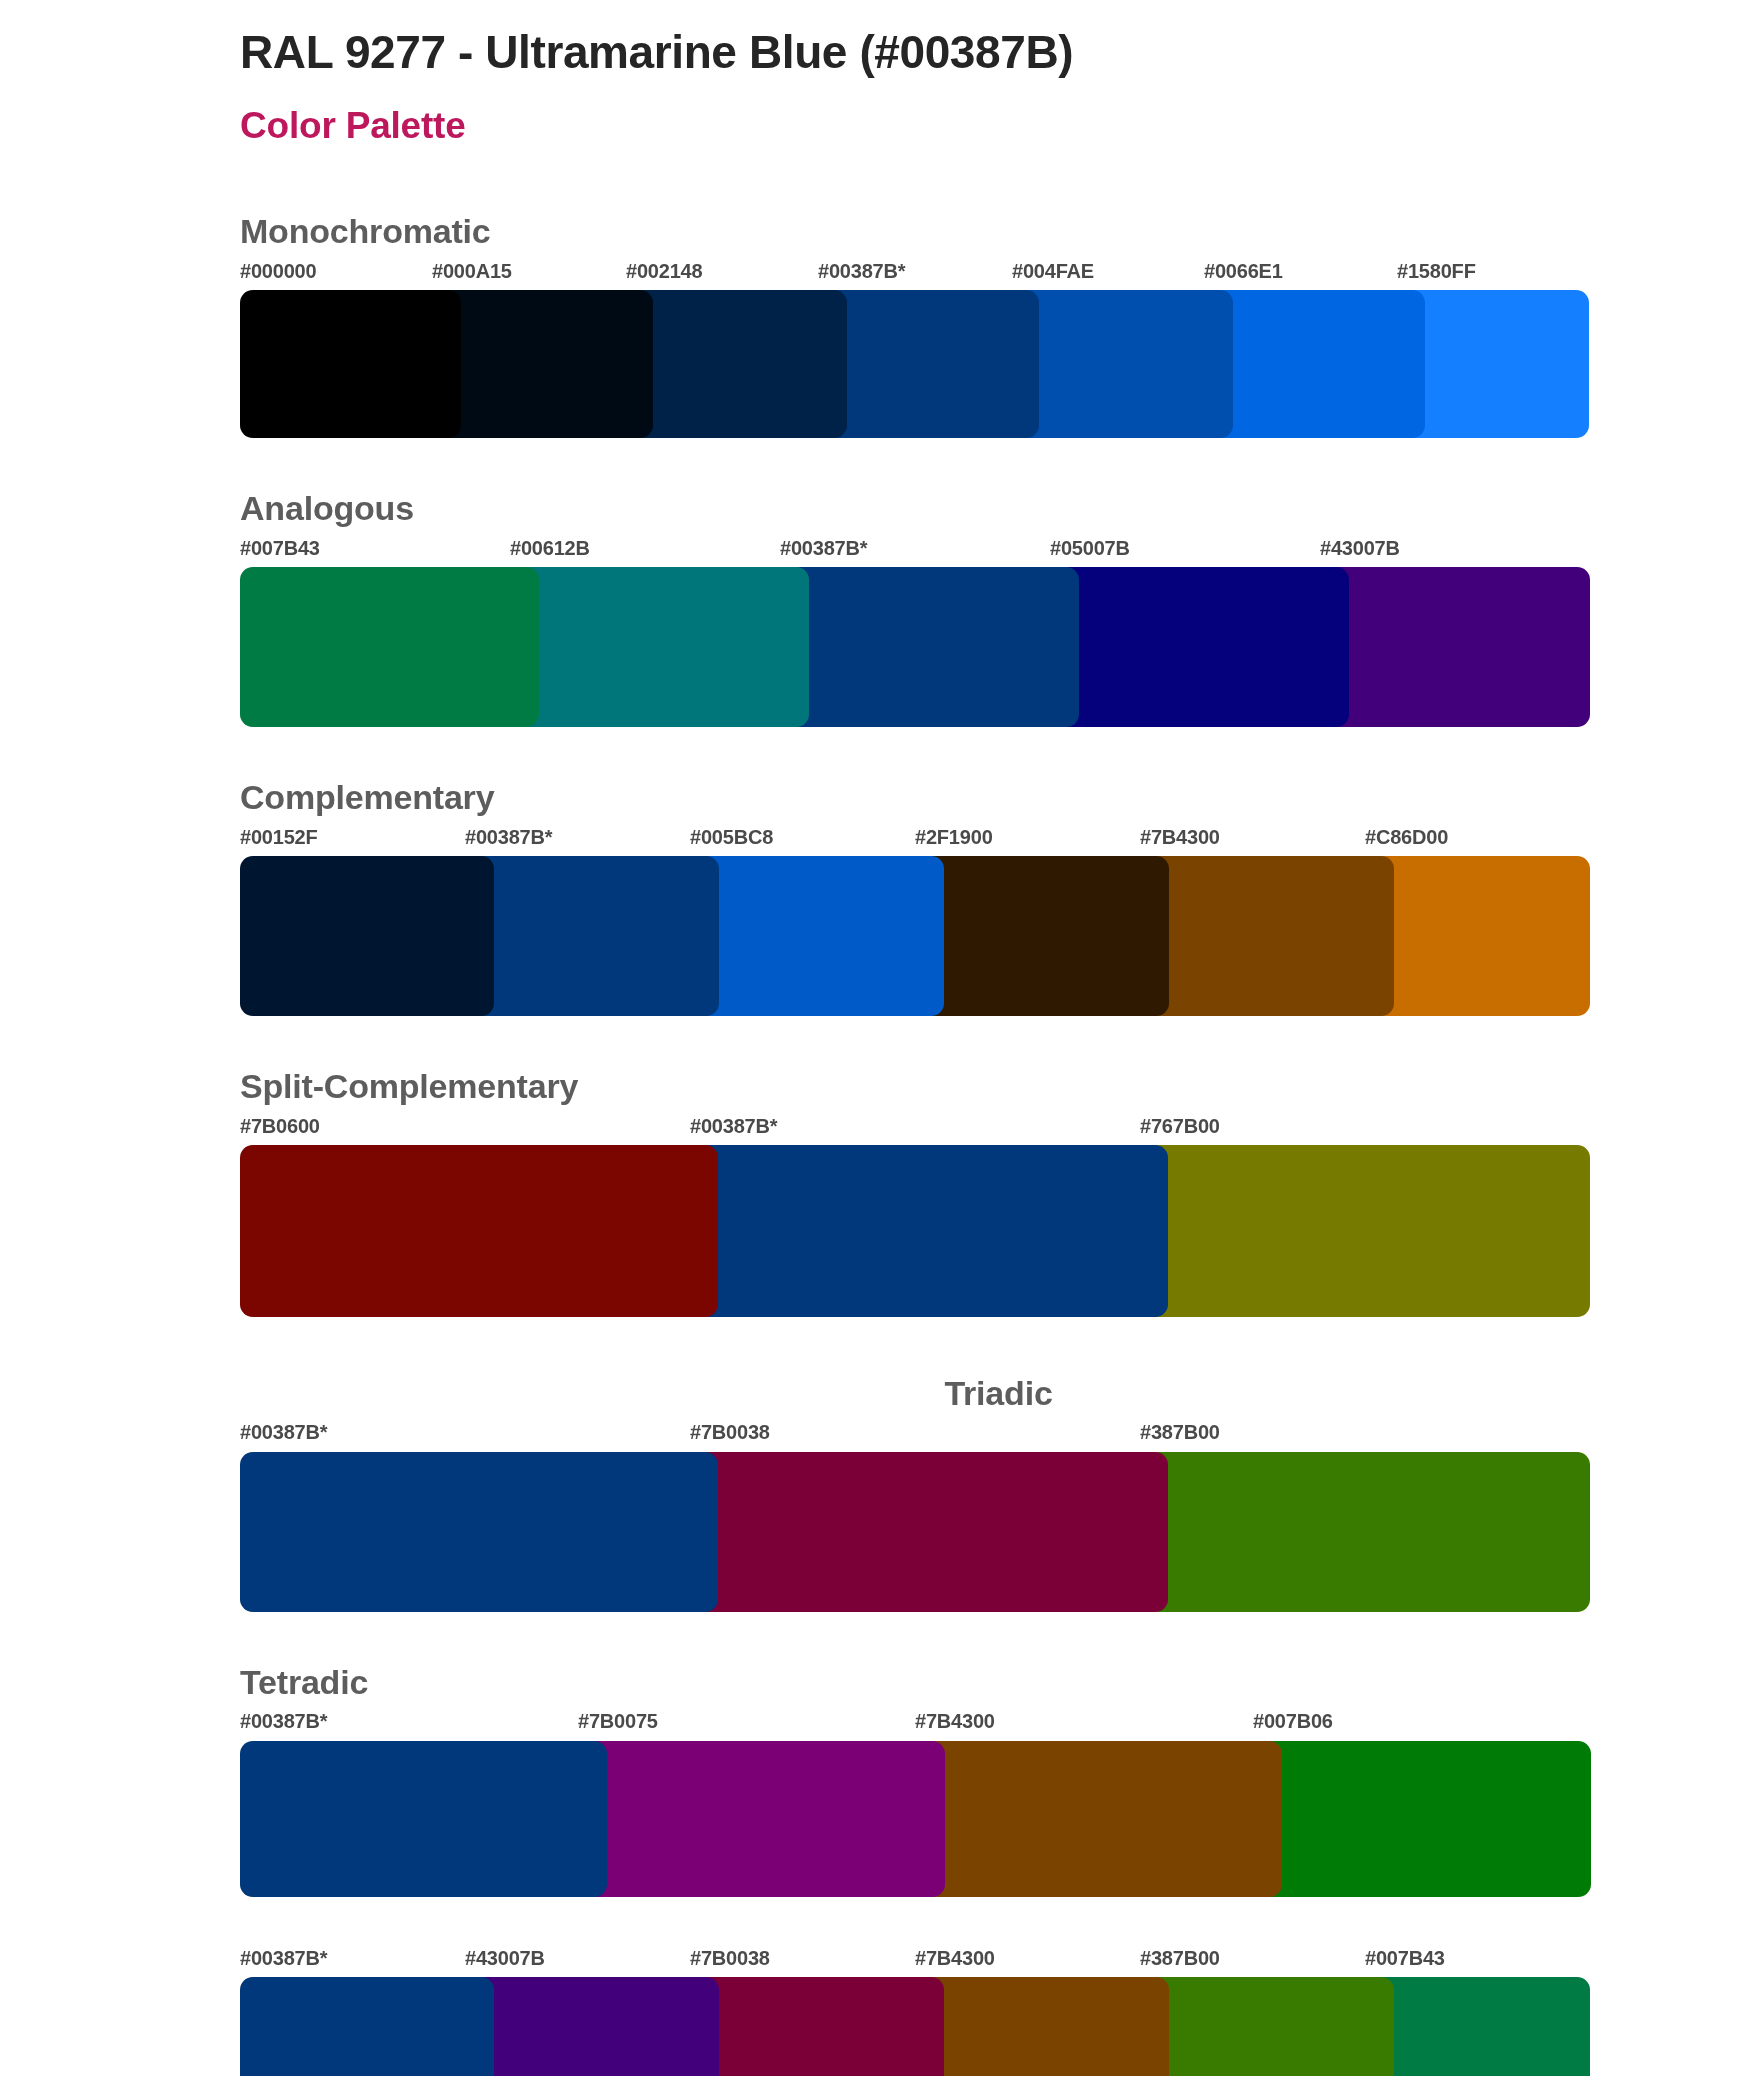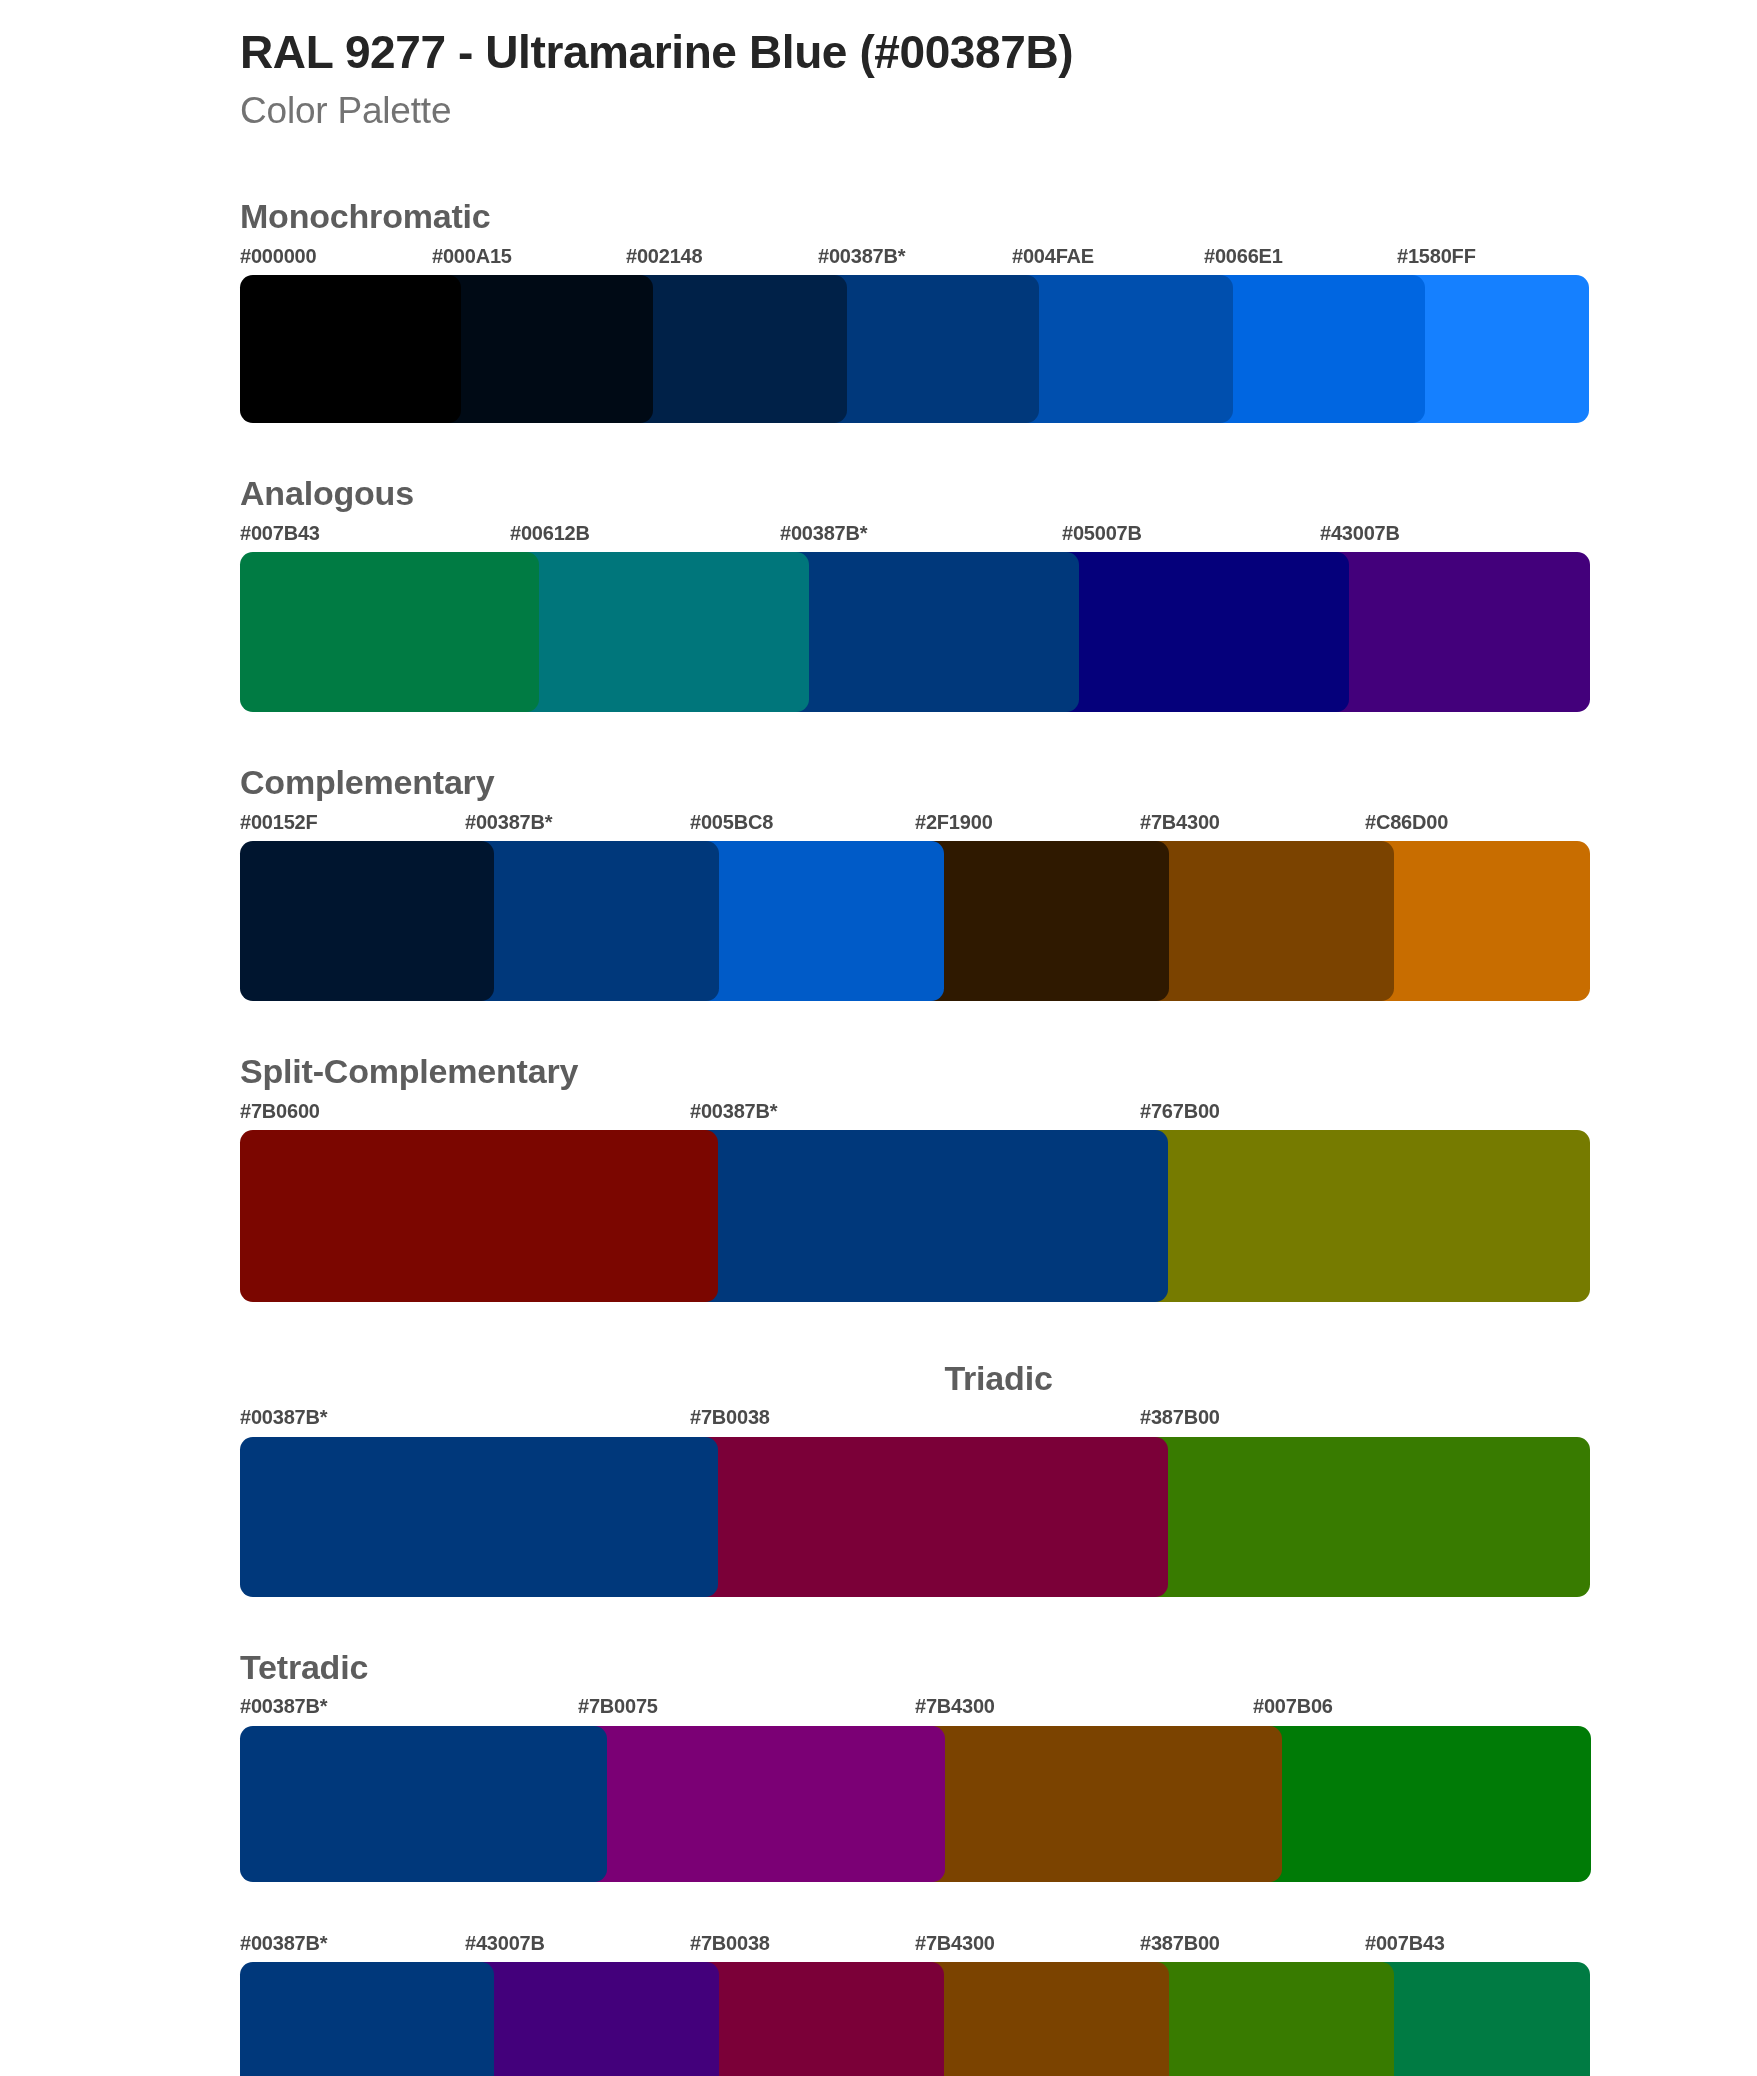--- a/index.html
+++ b/index.html
@@ -32,24 +32,24 @@
     font-size: 46px;
     font-weight: bold;
     color: #252525;
     letter-spacing: -0.4px;
     margin: 0;
     line-height: 1.25;
   }
 
   .page-subtitle {
     font-size: 37px;
-    font-weight: normal;
-    color: #737373;
-    letter-spacing: -0.2px;
-    margin: 6px 0 0 0;
+    font-weight: bold;
+    color: #be185d;
+    letter-spacing: -0.2px;
+    margin: 21px 0 0 0;
     line-height: 1.25;
   }
 
   .sections {
     margin-top: 62px;
   }
 
   .section {
     padding-left: 240px;
   }
@@ -133,21 +133,21 @@
           <div class="swatch" title="#0066E1" style="left: 964px; width: 221px; height: 148px; background: rgb(0, 102, 225); z-index: 2;"></div>
           <div class="swatch" title="#1580FF" style="left: 1157px; width: 192px; height: 148px; background: rgb(21, 128, 255); z-index: 1;"></div>
         </div>
       </div>
       <div class="section" style="margin-bottom: 50px;">
         <div class="section-title">Analogous</div>
         <div class="swatch-labels">
           <span class="swatch-label" style="left: 0px;">#007B43</span>
           <span class="swatch-label" style="left: 270px;">#00612B</span>
           <span class="swatch-label" style="left: 540px;">#00387B*</span>
-          <span class="swatch-label" style="left: 810px; margin-left: 12px;">#05007B</span>
+          <span class="swatch-label" style="left: 810px;">#05007B</span>
           <span class="swatch-label" style="left: 1080px;">#43007B</span>
         </div>
         <div class="swatch-row" style="height: 160px;">
           <div class="swatch" title="#007B43" style="left: 0px; width: 299px; height: 160px; background: rgb(0, 123, 67); z-index: 5;"></div>
           <div class="swatch" title="#00767B" style="left: 270px; width: 299px; height: 160px; background: rgb(0, 118, 123); z-index: 4;"></div>
           <div class="swatch" title="#00387B*" style="left: 540px; width: 299px; height: 160px; background: rgb(0, 56, 123); z-index: 3;"></div>
           <div class="swatch" title="#05007B" style="left: 810px; width: 299px; height: 160px; background: rgb(5, 0, 123); z-index: 2;"></div>
           <div class="swatch" title="#43007B" style="left: 1080px; width: 270px; height: 160px; background: rgb(67, 0, 123); z-index: 1;"></div>
         </div>
       </div>

